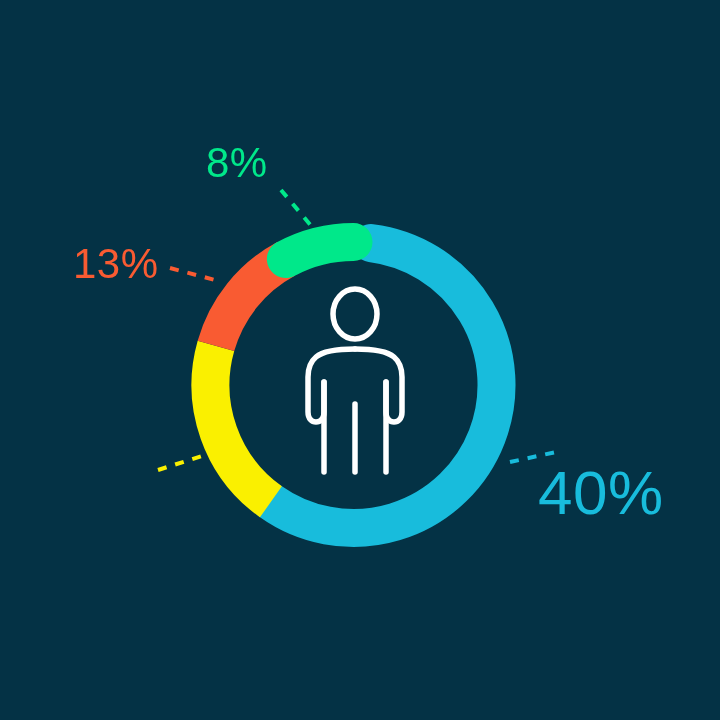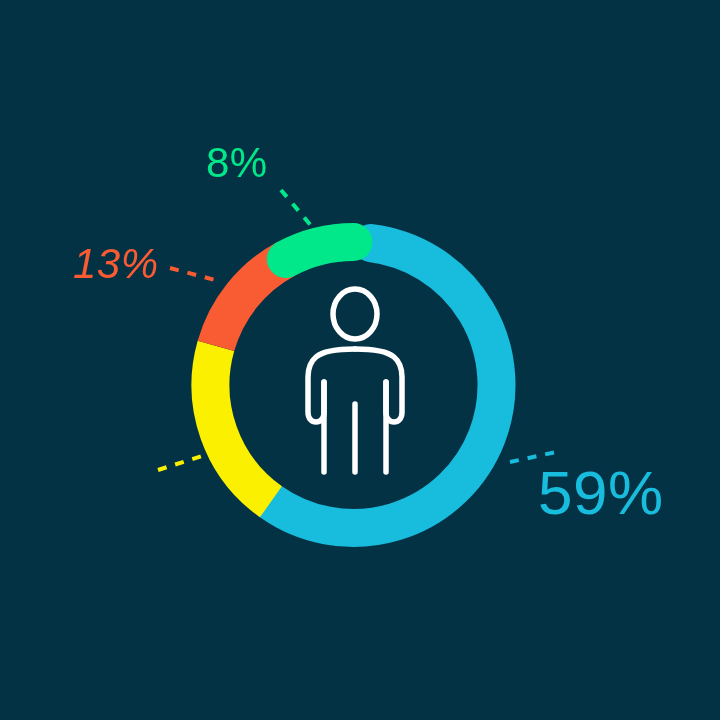--- a/index.html
+++ b/index.html
@@ -39,21 +39,20 @@
     left: 206px;
     top: 142px;
     font-size: 42px;
     color: #00E88A;
   }
   #label-13 {
     left: 73px;
     top: 243px;
     font-size: 42px;
     color: #F95B32;
-    font-style: italic;
   }
   #label-20 {
     left: 28px;
     top: 443px;
     font-size: 54px;
     color: #FAF000;
   }
   #label-59 {
     left: 538px;
     top: 462px;
@@ -109,15 +108,15 @@
       <line x1="355" y1="404" x2="355" y2="472"></line>
     </g>
 
   </svg>
 
   <div class="pct-label" id="label-8">8%</div>
 
   <div class="pct-label" id="label-13">13%</div>
 
 
-  <div class="pct-label" id="label-59">59%</div>
+  <div class="pct-label" id="label-59">40%</div>
 
 </div>
 
 </body></html>

